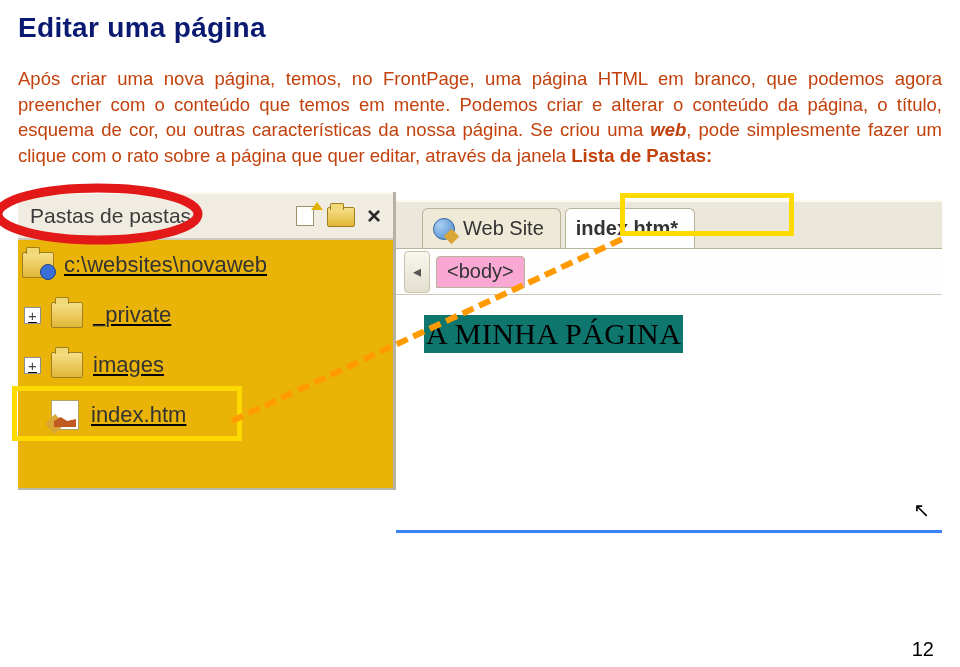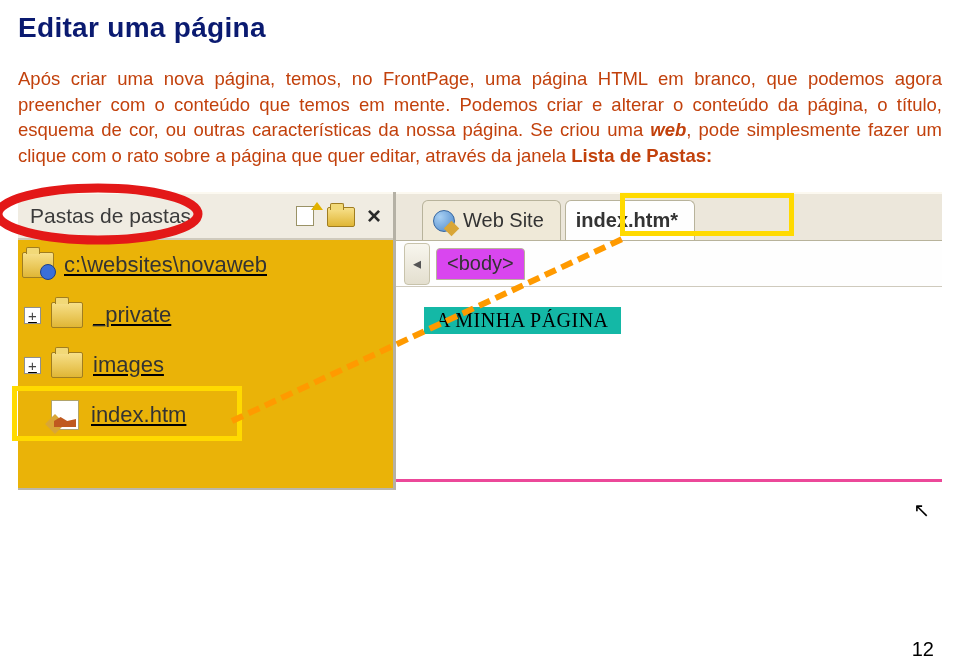--- a/index.html
+++ b/index.html
@@ -201,26 +201,26 @@
       content: '';
       position: absolute; left: -4px; bottom: -2px;
       width: 14px; height: 14px;
       background: #d9a637;
       transform: rotate(45deg);
     }
 
     
     .right-area {
       position: absolute;
-      left: 378px; top: 0;
+      left: 378px; top: 8px;
       right: 0;
-      height: 290px;
+      height: 333px;
       background: #ece7db;
       border-top: 2px solid #fcf9f0;
-      border-bottom: 3px solid #ec4899;
+      border-bottom: 3px solid #3b82f6;
     }
     .tabs {
       position: absolute;
       top: 0; left: 26px;
       display: flex;
       align-items: flex-end;
       height: 46px;
     }
     .tab {
       height: 40px;
@@ -275,43 +275,43 @@
       background: linear-gradient(#f8f6ee, #e4dfcf);
       border: 1px solid #c8c3ab;
       border-radius: 4px;
       display: flex; align-items: center; justify-content: center;
       font-size: 16px; color: #555;
     }
     .body-tag {
       height: 32px;
       margin-left: 2px;
       padding: 0 10px;
-      background: #d946ef;
+      background: #f9a8d4;
       border: 1px solid #b8b39b;
       border-radius: 4px 4px 0 0;
       display: flex; align-items: center;
       font-family: Tahoma, Verdana, sans-serif;
       font-size: 20px;
       color: #333;
     }
     .page-body {
       position: absolute;
       left: 0; top: 46px; right: 0; bottom: 0;
       background: #fff;
       padding: 20px 0 0 28px;
     }
     .highlighted-title {
       display: inline-block;
-      background: #14b8a6;
+      background: #0f766e;
       color: #000;
       font-family: "Times New Roman", serif;
-      font-size: 20px;
+      font-size: 30px;
       font-weight: 400;
       letter-spacing: 0.5px;
-      padding: 2px 12px;
+      padding: 2px 2px;
     }
 
     
     .yellow-box {
       position: absolute;
       border: 5px solid #ffda00;
       pointer-events: none;
     }
     .yb-left {
       left: -6px; top: 194px;

